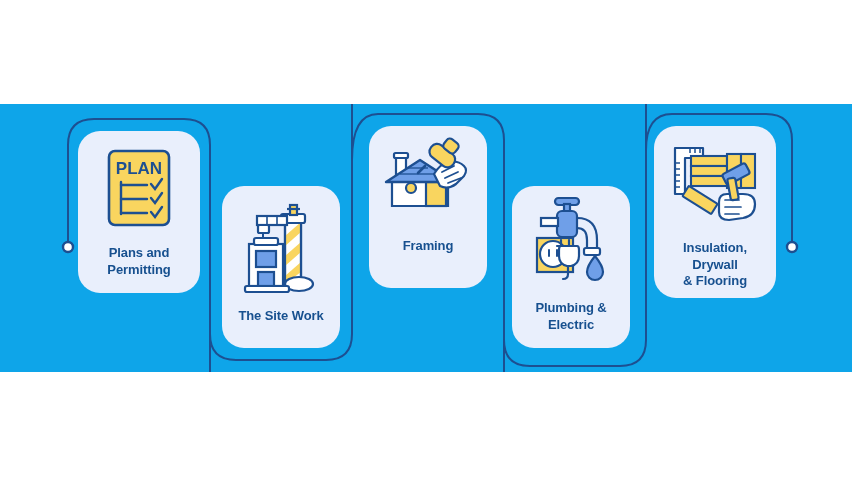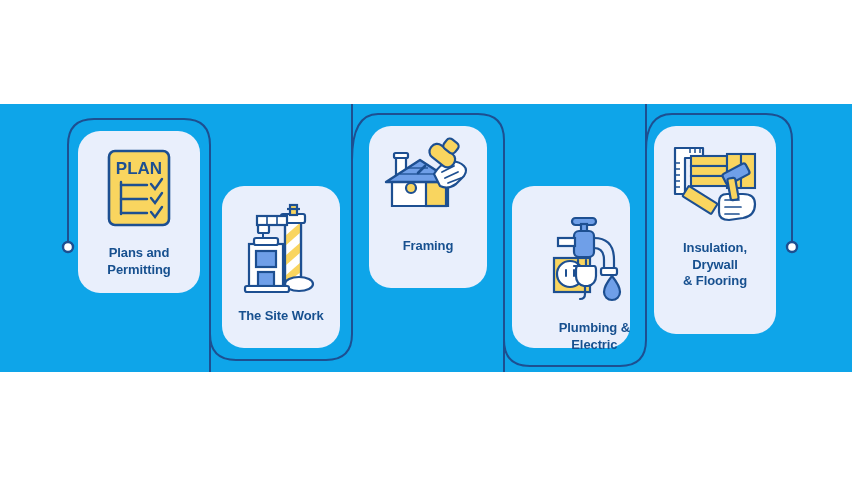--- a/index.html
+++ b/index.html
@@ -47,24 +47,24 @@
   
   #card-1 { left: 78px;  top: 131px; width: 122px; height: 162px; padding-top: 16px; }
   #card-1 .step-label { margin-top: 12px; }
   
   #card-2 { left: 222px; top: 186px; width: 118px; height: 162px; padding-top: 16px; }
   #card-2 .step-label { margin-top: 6px; }
   
   #card-3 { left: 369px; top: 126px; width: 118px; height: 162px; padding-top: 10px; }
   #card-3 .step-label { margin-top: 22px; }
   
-  #card-4 { left: 512px; top: 186px; width: 118px; height: 162px; padding-top: 28px; align-items: flex-end; }
+  #card-4 { left: 512px; top: 186px; width: 118px; height: 162px; padding-top: 8px; }
   #card-4 .step-label { margin-top: 14px; }
   
-  #card-5 { left: 654px; top: 126px; width: 122px; height: 208px; padding-top: 16px; }
+  #card-5 { left: 654px; top: 126px; width: 122px; height: 172px; padding-top: 16px; }
   #card-5 .step-label { margin-top: 8px; }
 </style>
 </head>
 <body>
 
 <div id="stage">
 
   <svg id="connector-layer" viewBox="0 0 852 480" width="852" height="480">
     <g fill="none" stroke="#1d4f91" stroke-width="2" stroke-linecap="round">
 

